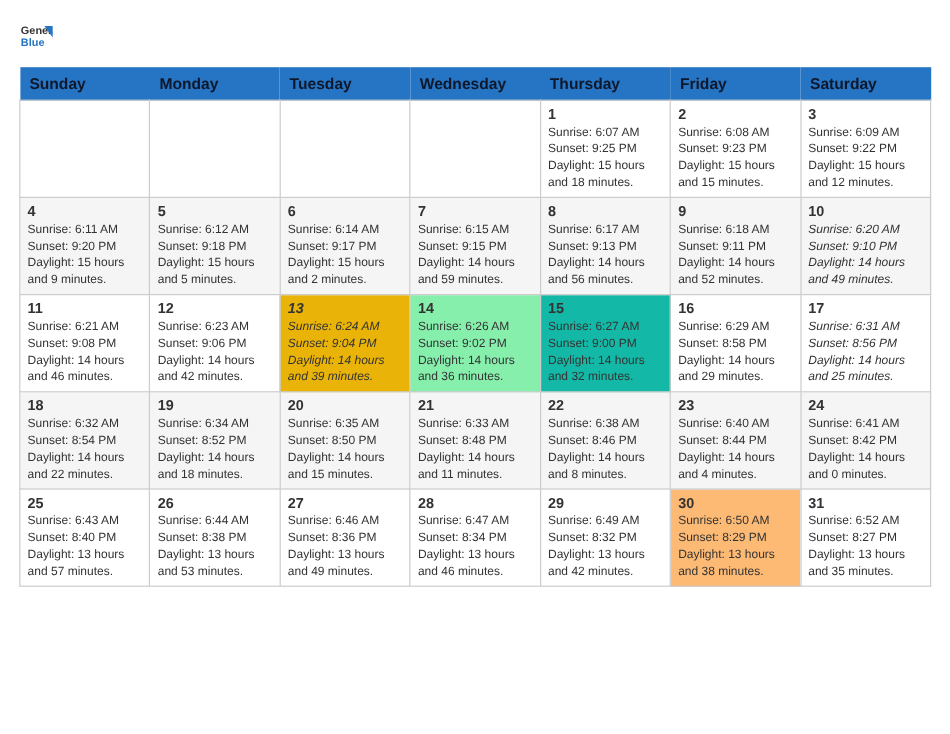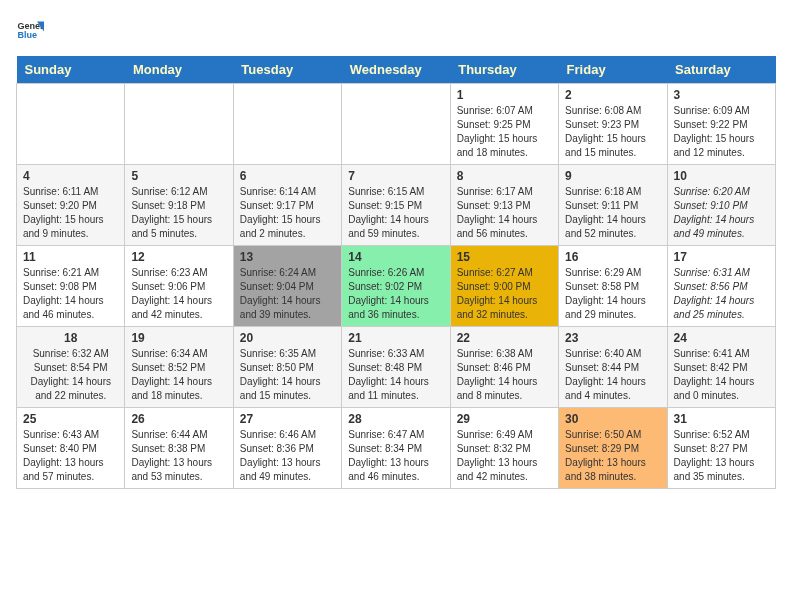--- a/index.html
+++ b/index.html
@@ -35,21 +35,21 @@
       font-size: 14px;
       color: #555;
     }
     table {
       width: 100%;
       border-collapse: collapse;
       table-layout: fixed;
     }
     thead tr th {
       background-color: #2575c4;
-      color: #fef9c3;
+      color: #0f172a;
       text-align: left;
       padding: 6px 8px;
       font-size: 13px;
       font-weight: bold;
     }
     tbody tr td {
       vertical-align: top;
       border: 1px solid #ccc;
       padding: 4px 6px;
       font-size: 10.5px;
@@ -190,35 +190,35 @@
 Daylight: 14 hours
 and 46 minutes.</div>
         </td>
         <td style="background: rgb(255, 255, 255);">
           <div class="day-number">12</div>
           <div class="day-info" style="white-space: pre-line;">Sunrise: 6:23 AM
 Sunset: 9:06 PM
 Daylight: 14 hours
 and 42 minutes.</div>
         </td>
-        <td style="background: #a3a3a3;">
+        <td style="background: #eab308; font-style: italic;">
           <div class="day-number">13</div>
           <div class="day-info" style="white-space: pre-line;">Sunrise: 6:24 AM
 Sunset: 9:04 PM
 Daylight: 14 hours
 and 39 minutes.</div>
         </td>
         <td style="background: #86efac;">
           <div class="day-number">14</div>
           <div class="day-info" style="white-space: pre-line;">Sunrise: 6:26 AM
 Sunset: 9:02 PM
 Daylight: 14 hours
 and 36 minutes.</div>
         </td>
-        <td style="background: #eab308;">
+        <td style="background: #14b8a6;">
           <div class="day-number">15</div>
           <div class="day-info" style="white-space: pre-line;">Sunrise: 6:27 AM
 Sunset: 9:00 PM
 Daylight: 14 hours
 and 32 minutes.</div>
         </td>
         <td style="background: rgb(255, 255, 255);">
           <div class="day-number">16</div>
           <div class="day-info" style="white-space: pre-line;">Sunrise: 6:29 AM
 Sunset: 8:58 PM
@@ -227,21 +227,21 @@
         </td>
         <td style="background: rgb(255, 255, 255);">
           <div class="day-number">17</div>
           <div class="day-info" style="white-space: pre-line; font-style: italic;">Sunrise: 6:31 AM
 Sunset: 8:56 PM
 Daylight: 14 hours
 and 25 minutes.</div>
         </td>
       </tr>
       <tr>
-        <td style="background: rgb(245, 245, 245); text-align: center;">
+        <td style="background: rgb(245, 245, 245);">
           <div class="day-number">18</div>
           <div class="day-info" style="white-space: pre-line;">Sunrise: 6:32 AM
 Sunset: 8:54 PM
 Daylight: 14 hours
 and 22 minutes.</div>
         </td>
         <td style="background: rgb(245, 245, 245);">
           <div class="day-number">19</div>
           <div class="day-info" style="white-space: pre-line;">Sunrise: 6:34 AM
 Sunset: 8:52 PM

